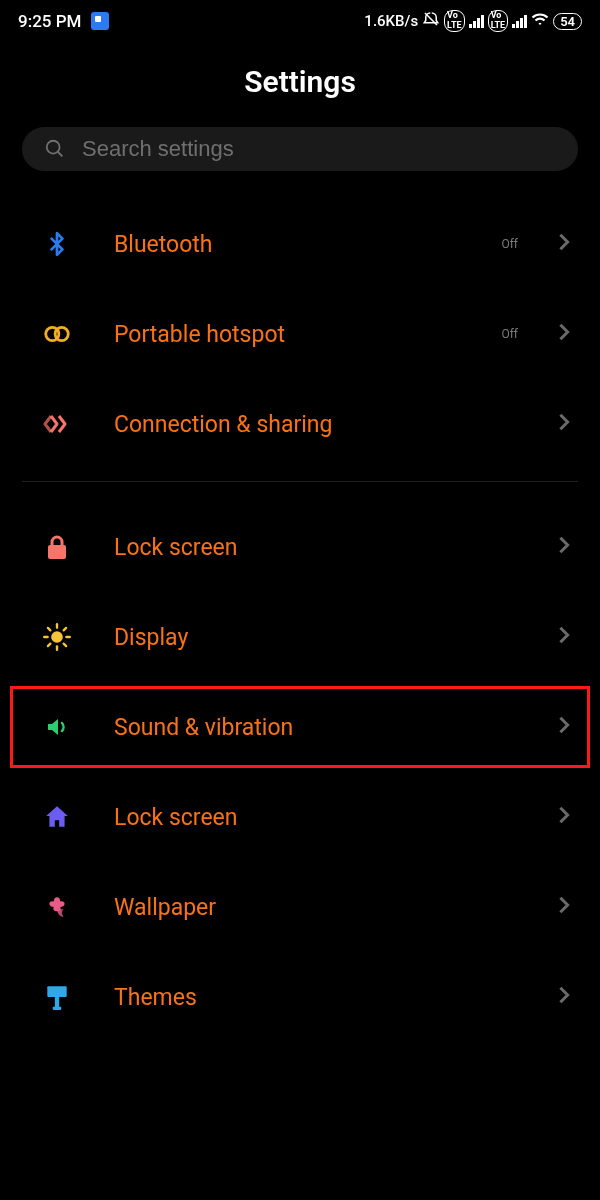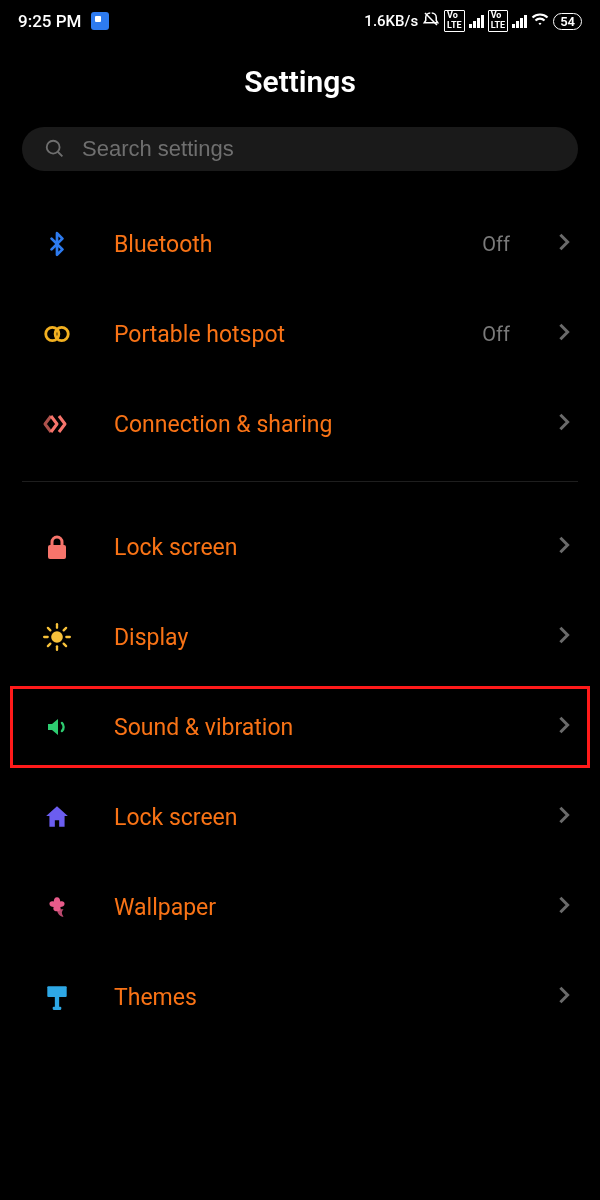--- a/index.html
+++ b/index.html
@@ -30,21 +30,21 @@
     content:""; position:absolute; top:4px; left:4px; width:6px;height:6px;
     background:#fff; border-radius:1px;
   }
   .signal-bars { display:inline-flex; align-items:flex-end; gap:1px; height:14px;}
   .signal-bars span{ width:3px; background:#fff; }
   .signal-bars span:nth-child(1){height:4px;}
   .signal-bars span:nth-child(2){height:7px;}
   .signal-bars span:nth-child(3){height:10px;}
   .signal-bars span:nth-child(4){height:13px;}
   .volte-badge{
-    font-size:9px; border:1px solid #fff; padding:0 2px; border-radius:1px;
+    font-size:9px; border:1px solid #fff; padding:0 2px; border-radius:9px;
     line-height:1.1; font-weight:700;
   }
   .battery-pill{
     border:1.5px solid #fff; border-radius:10px; padding:0 6px; font-size:13px;
     font-weight:600;
   }
   .title {
     text-align: center;
     font-size: 30px;
     font-weight: 600;
@@ -75,21 +75,21 @@
   .row {
     display: flex;
     align-items: center;
     padding: 0 30px 0 40px;
     height: 90px;
     gap: 40px;
     position: relative;
   }
   .row .icon { width: 34px; display:flex; justify-content:center; align-items:center; }
   .row .label { flex: 1; font-size: 23px; font-weight: 400; color:#f97316;}
-  .row .value { color: #7a7a7a; font-size: 20px; margin-right: 8px;}
+  .row .value { color: #7a7a7a; font-size: 12px; }
   .row .chev { color: #6a6a6a; }
   .divider { height: 1px; background: #1e1e1e; margin: 12px 22px 20px 22px; }
   .highlight {
     position: absolute;
     left: 10px; right: 10px; top: 4px; bottom: 4px;
     border: 3px solid #ff1a1a;
     pointer-events: none;
   }
 </style>
 </head>

